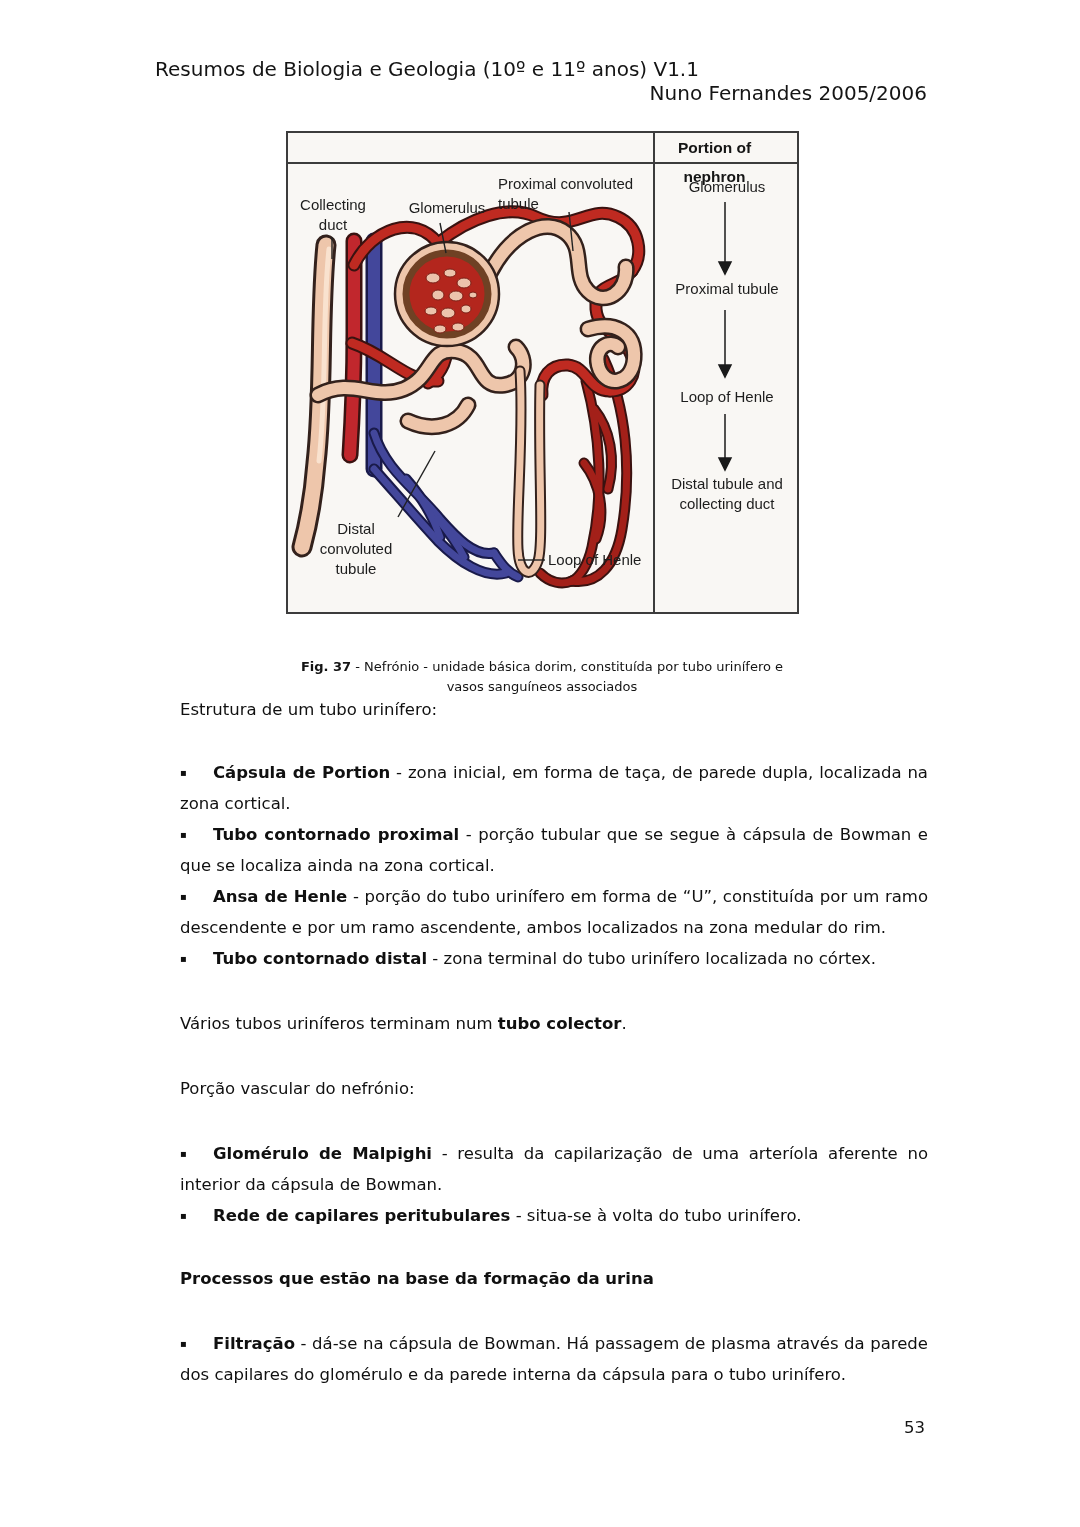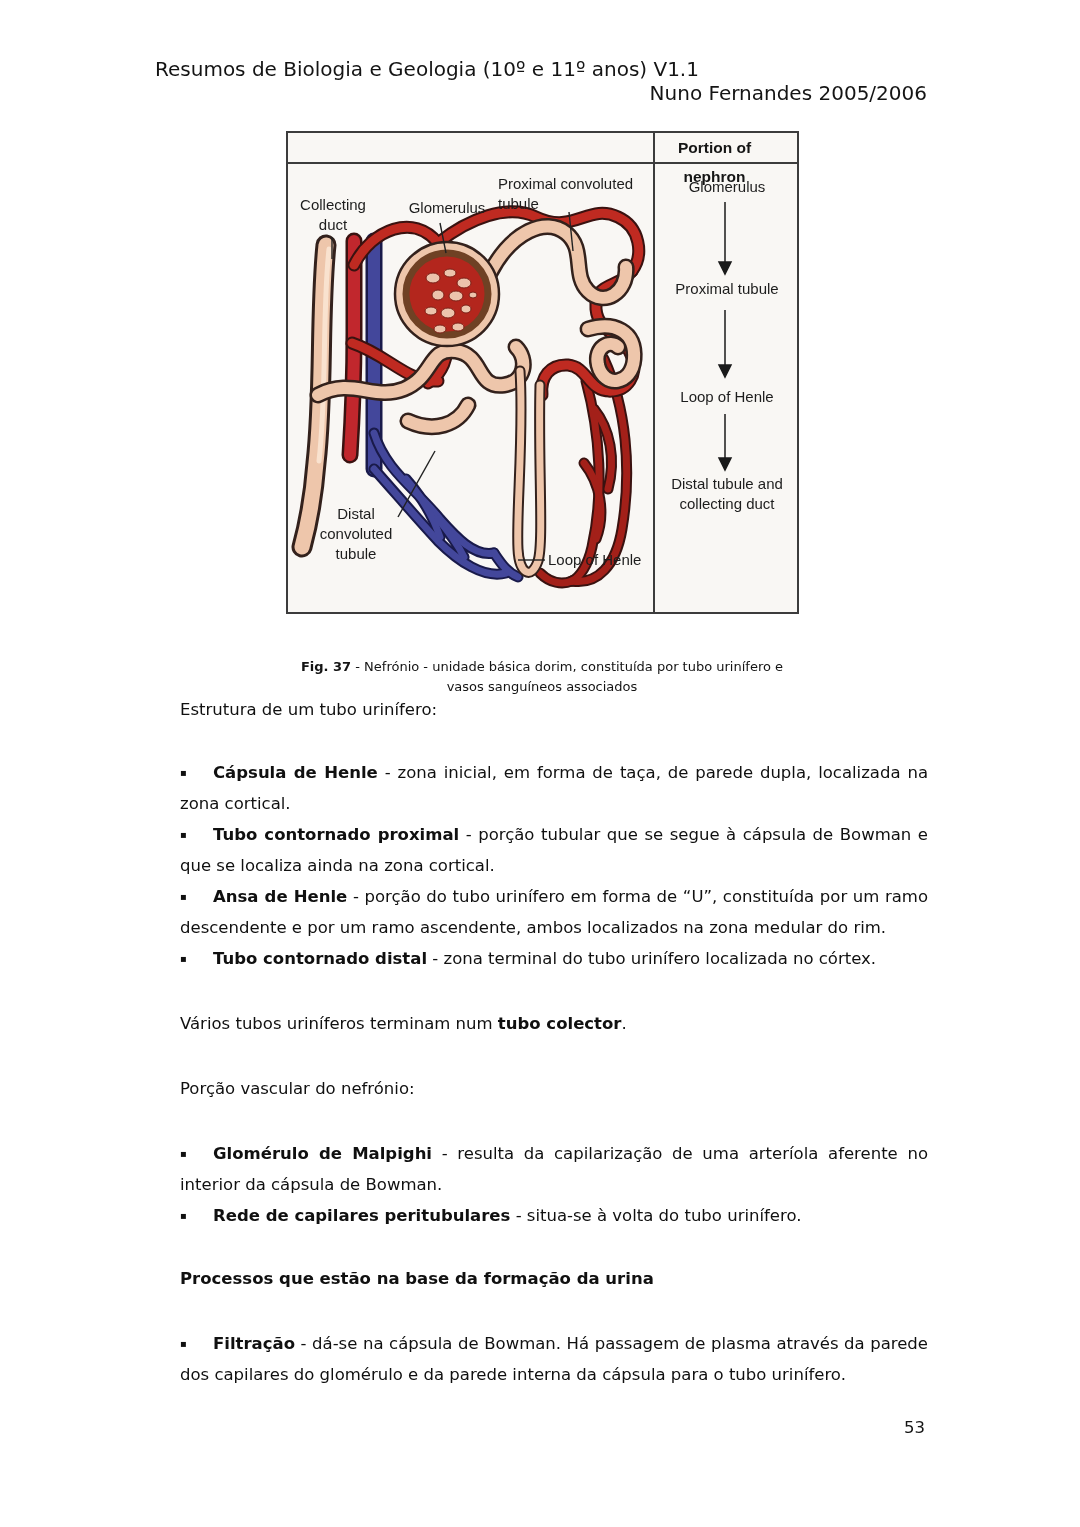--- a/index.html
+++ b/index.html
@@ -171,42 +171,42 @@
 
   <div class="fig-header-row"></div>
   <div class="fig-col-divider"></div>
   <div class="fig-col-header">Portion of nephron</div>
 
   <div class="fig-label" style="left:2px;top:62px;width:86px;">Collecting
 duct</div>
   <div class="fig-label" style="left:100px;top:65px;width:118px;">Glomerulus</div>
   <div class="fig-label" style="left:210px;top:41px;width:160px;text-align:left;">Proximal convoluted
 tubule</div>
-  <div class="fig-label" style="left:18px;top:371px;width:100px;">Distal
+  <div class="fig-label" style="left:18px;top:386px;width:100px;">Distal
 convoluted
 tubule</div>
   <div class="fig-label" style="left:260px;top:417px;width:108px;text-align:left;">Loop of Henle</div>
 
   <div class="flow-label" style="top:44px;">Glomerulus</div>
   <div class="flow-label" style="top:146px;">Proximal tubule</div>
   <div class="flow-label" style="top:254px;">Loop of Henle</div>
   <div class="flow-label" style="top:341px;">Distal tubule and
 collecting duct</div>
 </div>
 
 <div class="fig-caption">
   <b>Fig. 37</b><span class="rest"> - Nefrónio - unidade básica dorim, constituída por tubo urinífero e
 vasos sanguíneos associados</span>
 </div>
 
 <div class="doc-body">
 
   <p class="nj">Estrutura de um tubo urinífero:</p>
 
-  <p class="bullet gap"><span class="marker">▪</span><b>Cápsula de Henle</b><span> - zona inicial, em forma de taça, de parede dupla, localizada na zona cortical.</span></p>
+  <p class="bullet gap"><span class="marker">▪</span><b>Cápsula de Portion</b><span> - zona inicial, em forma de taça, de parede dupla, localizada na zona cortical.</span></p>
 
   <p class="bullet"><span class="marker">▪</span><b>Tubo contornado proximal</b><span> - porção tubular que se segue à cápsula de Bowman e que se localiza ainda na zona cortical.</span></p>
 
   <p class="bullet"><span class="marker">▪</span><b>Ansa de Henle</b><span> - porção do tubo urinífero em forma de “U”, constituída por um ramo descendente e por um ramo ascendente, ambos localizados na zona medular do rim.</span></p>
 
   <p class="bullet"><span class="marker">▪</span><b>Tubo contornado distal</b><span> - zona terminal do tubo urinífero localizada no córtex.</span></p>
 
   <p class="nj gap34"><span>Vários tubos uriníferos terminam num </span><b>tubo colector</b><span>.</span></p>
 
   <p class="nj gap34">Porção vascular do nefrónio:</p>

